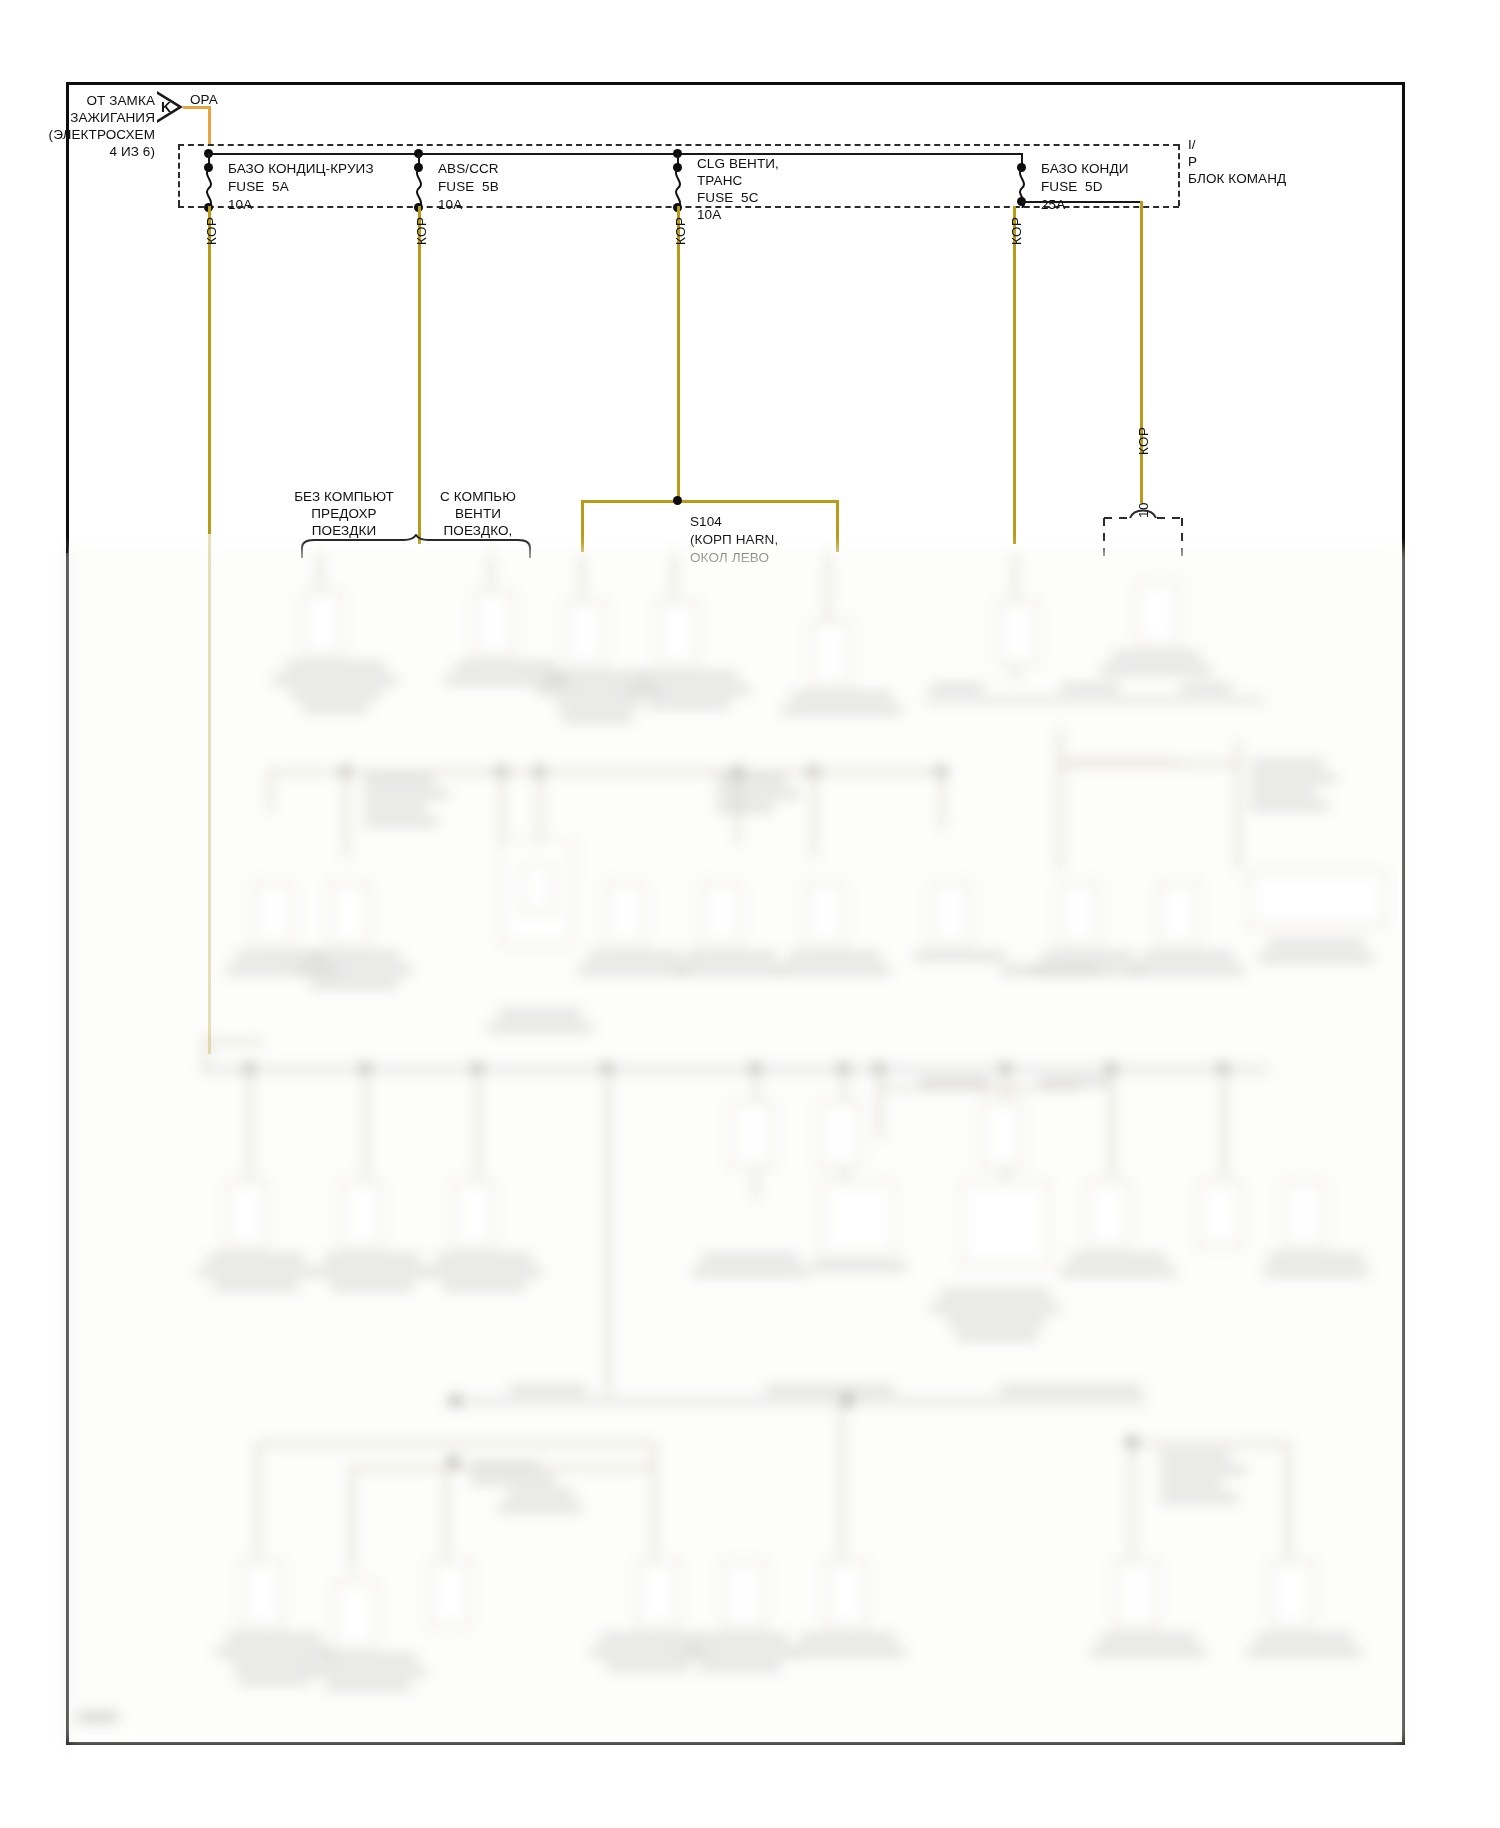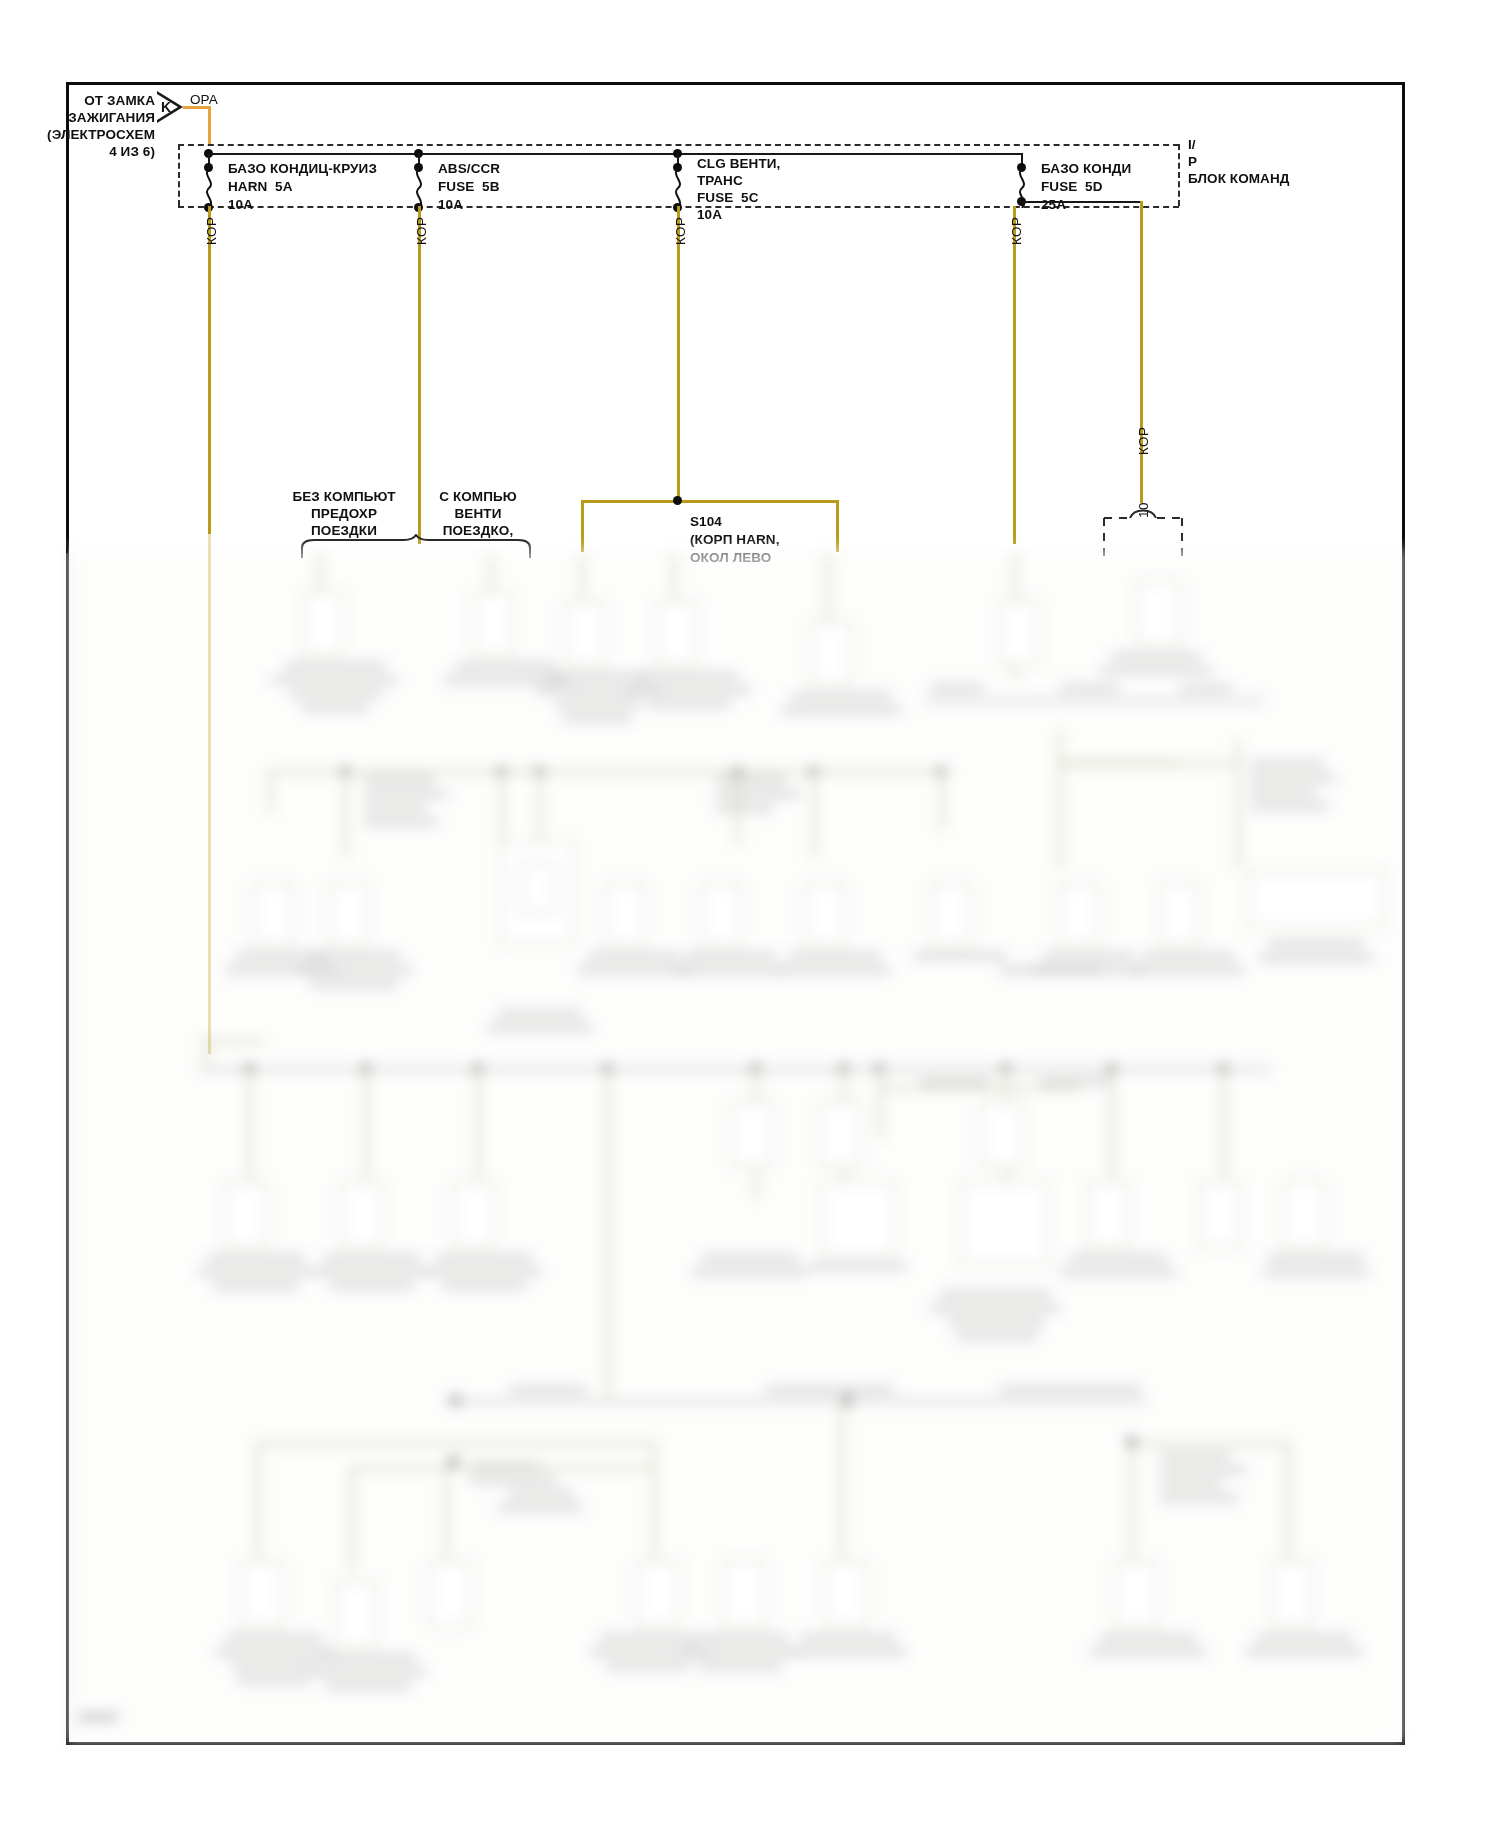--- a/index.html
+++ b/index.html
@@ -18,21 +18,21 @@
   .blk-v{position:absolute;width:2px;background:#16181a;}
   .blk-h{position:absolute;height:2px;background:#16181a;}
   .dot{position:absolute;width:9px;height:9px;border-radius:50%;background:#0d0d0d;}
 
   
   .dashline-h{position:absolute;height:0;border-top:2px dashed #2b2b2b;}
   .dashline-v{position:absolute;width:0;border-left:2px dashed #2b2b2b;}
 
   
   .t{position:absolute;font-size:13.5px;color:#101010;line-height:17px;white-space:pre;letter-spacing:.1px;}
-  .t.b{font-weight:bold;}
+  .t.b{font-weight:normal;}
   .t.r{text-align:right;}
   .t.c{text-align:center;}
   .vt{position:absolute;font-size:13.5px;color:#101010;white-space:nowrap;
       transform:rotate(-90deg);transform-origin:0 0;letter-spacing:.4px;}
 
   
   .tri{position:absolute;width:0;height:0;border-top:16px solid transparent;
        border-bottom:16px solid transparent;border-left:26px solid #1a1a1a;}
   .tri-in{position:absolute;width:0;height:0;border-top:13px solid transparent;
        border-bottom:13px solid transparent;border-left:21px solid #ffffff;}
@@ -90,21 +90,21 @@
   <div class="blk-h" style="left:208px;top:153px;width:815px;"></div>
 
   <div class="dot" style="left:204px;top:149px;"></div>
   <div class="blk-v" style="left:208px;top:153px;height:13px;"></div>
   <div class="dot" style="left:204px;top:163px;"></div>
   <svg class="fuse" style="left:200px;top:168px;" viewBox="0 0 18 40">
     <path d="M9 0 C 2 8, 16 14, 9 20 C 2 26, 16 32, 9 40" fill="none" stroke="#111" stroke-width="2"></path>
   </svg>
   <div class="dot" style="left:204px;top:203px;"></div>
   <div class="t b" style="left:228px;top:160px;">БАЗО КОНДИЦ-КРУИЗ</div>
-  <div class="t b" style="left:228px;top:178px;">HARN  5A</div>
+  <div class="t b" style="left:228px;top:178px;">FUSE  5A</div>
   <div class="t b" style="left:228px;top:196px;">10A</div>
   <div class="wire-v" style="left:208px;top:206px;height:328px;"></div>
   <div class="vt" style="left:204px;top:245px;">КОР</div>
 
   <div class="dot" style="left:414px;top:149px;"></div>
   <div class="blk-v" style="left:418px;top:153px;height:13px;"></div>
   <div class="dot" style="left:414px;top:163px;"></div>
   <svg class="fuse" style="left:410px;top:168px;" viewBox="0 0 18 40">
     <path d="M9 0 C 2 8, 16 14, 9 20 C 2 26, 16 32, 9 40" fill="none" stroke="#111" stroke-width="2"></path>
   </svg>

